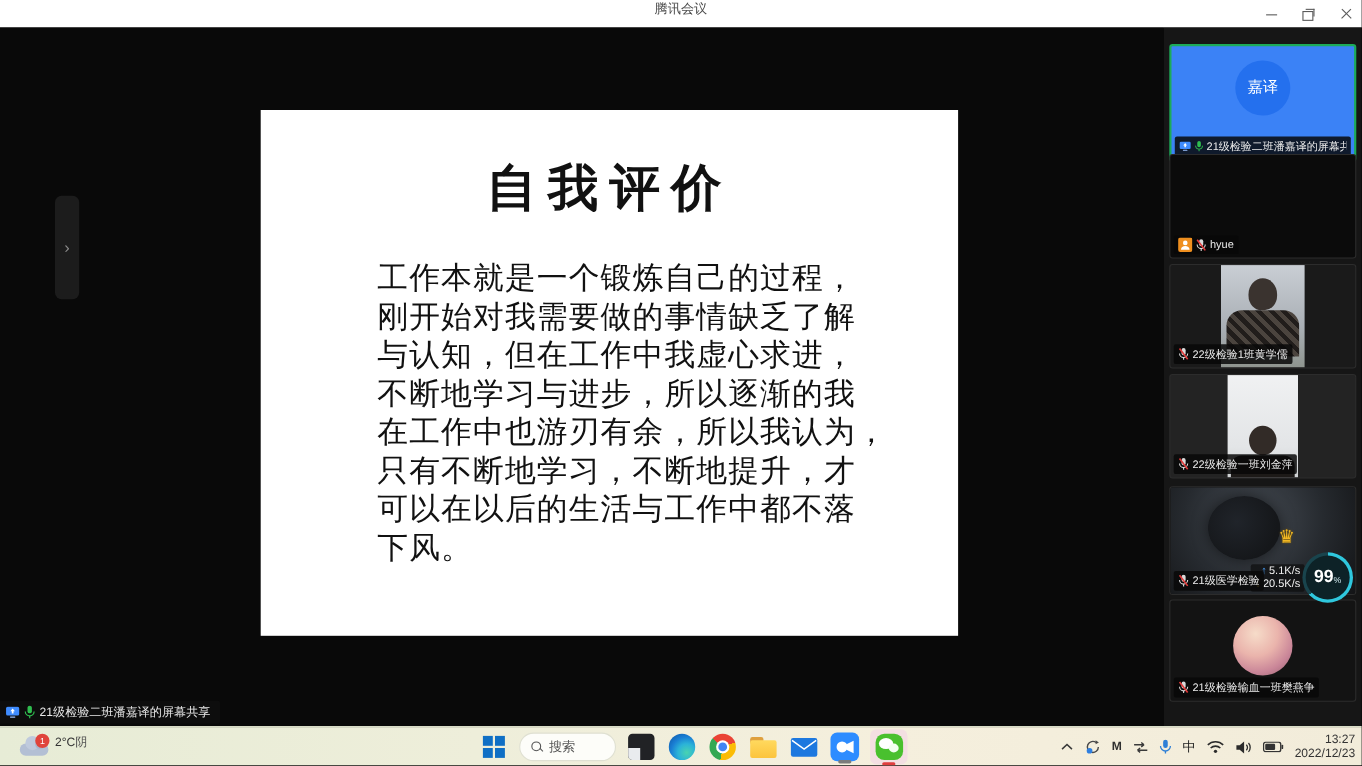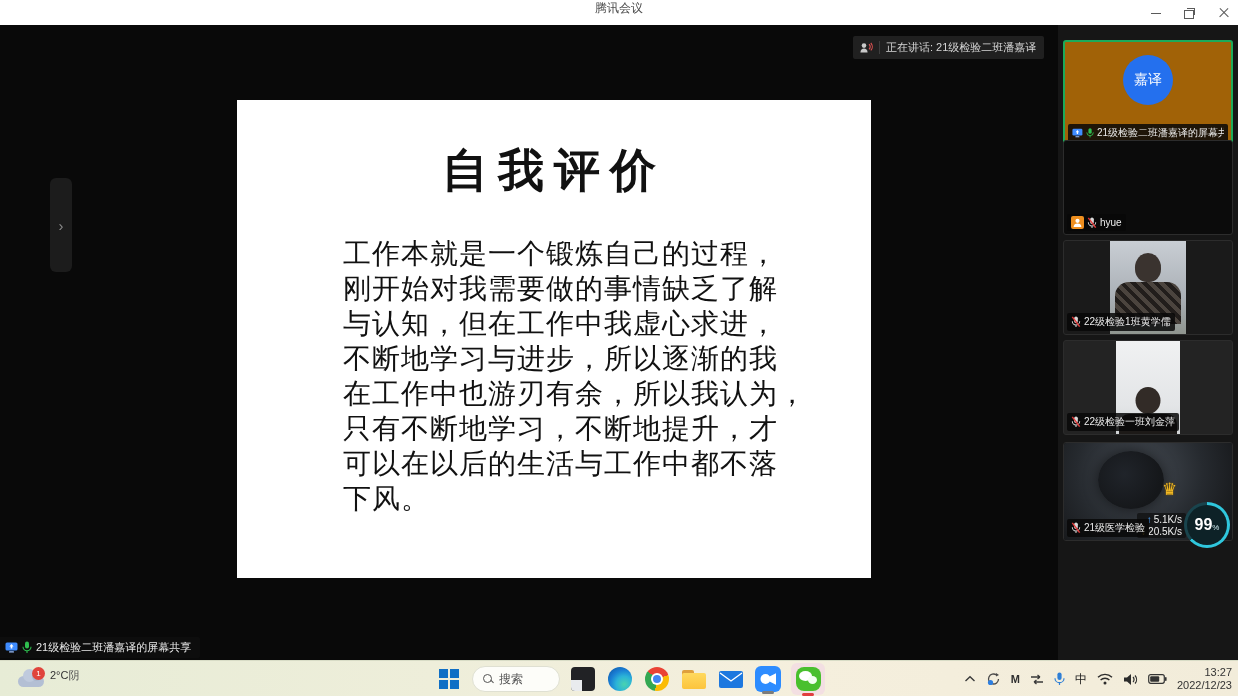--- a/index.html
+++ b/index.html
@@ -161,30 +161,20 @@
     <span class="titlebar-title">腾讯会议</span>
     <div class="win-controls">
       <div class="wc wc-min"></div>
       <div class="wc wc-restore"></div>
       <div class="wc wc-close"></div>
     </div>
   </div>
 
   <div class="stage">
 
-    <div class="speaking-pill">
-      <svg class="icon-svg" width="14" height="14" viewBox="0 0 14 14">
-        <circle cx="5" cy="4.6" r="2.3" fill="#c9c9c9"></circle>
-        <path d="M1.4 11.5c0-2.6 1.8-4 3.6-4s3.6 1.4 3.6 4z" fill="#c9c9c9"></path>
-        <path d="M10 3.2a3.2 3.2 0 0 1 0 5" stroke="#e05252" stroke-width="1.1" fill="none"></path>
-        <path d="M11.8 2a5.4 5.4 0 0 1 0 7.4" stroke="#e05252" stroke-width="1.1" fill="none"></path>
-      </svg>
-      <div class="speaking-divider"></div>
-      <span class="speaking-text">正在讲话: 21级检验二班潘嘉译</span>
-    </div>
 
     <div class="panel-toggle">
       <span class="panel-toggle-glyph">›</span>
     </div>
 
     <div class="slide">
       <div class="slide-title">自我评价</div>
       <div class="slide-body">工作本就是一个锻炼自己的过程，
 刚开始对我需要做的事情缺乏了解
 与认知，但在工作中我虚心求进，
@@ -205,21 +195,21 @@
         <rect x="3" y="0.5" width="4" height="7" rx="2" fill="#2fbe4f"></rect>
         <path d="M1 5.8a4 4 0 0 0 8 0" stroke="#2fbe4f" stroke-width="1.1" fill="none"></path>
         <line x1="5" y1="10" x2="5" y2="12" stroke="#2fbe4f" stroke-width="1.1"></line>
       </svg>
       <span class="share-banner-text">21级检验二班潘嘉译的屏幕共享</span>
     </div>
   </div>
 
   <div class="sidebar">
 
-    <div class="tile tile-active" style="top:15px; height:107px; background:#a16207;">
+    <div class="tile tile-active" style="top:15px; height:107px; background:#3b82f6;">
       <div class="avatar-circle avatar-blue">
         <span class="avatar-blue-text">嘉译</span>
       </div>
       <div class="tile-label">
         <svg class="icon-svg" width="12" height="10" viewBox="0 0 13 11">
           <rect x="0.5" y="0.5" width="12" height="8" rx="1.5" fill="#3f8cff"></rect>
           <path d="M6.5 2 L8.6 4.6 H7.3 V6.6 H5.7 V4.6 H4.4 Z" fill="#fff"></path>
           <rect x="4" y="9.3" width="5" height="1.2" rx="0.6" fill="#9ec2ff"></rect>
         </svg>
         <svg class="icon-svg" width="9" height="12" viewBox="0 0 10 13">
@@ -299,20 +289,32 @@
         <svg class="icon-svg" width="10" height="12" viewBox="0 0 10 13">
           <rect x="3" y="0.5" width="4" height="7" rx="2" fill="#d9d9d9"></rect>
           <path d="M1 5.8a4 4 0 0 0 8 0" stroke="#d9d9d9" stroke-width="1.1" fill="none"></path>
           <line x1="5" y1="10" x2="5" y2="12" stroke="#d9d9d9" stroke-width="1.1"></line>
           <line x1="1" y1="1" x2="9" y2="11.5" stroke="#e23b3b" stroke-width="1.6"></line>
         </svg>
         <span class="tile-label-text" style="max-width:62px;">21级医学检验</span>
       </div>
     </div>
 
+    <div class="tile" style="top:520px; height:93px; background:#131313;">
+      <div class="avatar-circle avatar-photo"></div>
+      <div class="tile-label">
+        <svg class="icon-svg" width="10" height="12" viewBox="0 0 10 13">
+          <rect x="3" y="0.5" width="4" height="7" rx="2" fill="#d9d9d9"></rect>
+          <path d="M1 5.8a4 4 0 0 0 8 0" stroke="#d9d9d9" stroke-width="1.1" fill="none"></path>
+          <line x1="5" y1="10" x2="5" y2="12" stroke="#d9d9d9" stroke-width="1.1"></line>
+          <line x1="1" y1="1" x2="9" y2="11.5" stroke="#e23b3b" stroke-width="1.6"></line>
+        </svg>
+        <span class="tile-label-text">21级检验输血一班樊燕争</span>
+      </div>
+    </div>
 
     <div class="progress-ring">
       <div class="progress-inner">
         <span class="progress-num">99</span>
         <span class="progress-pct">%</span>
       </div>
     </div>
   </div>
 
   <div class="taskbar">

